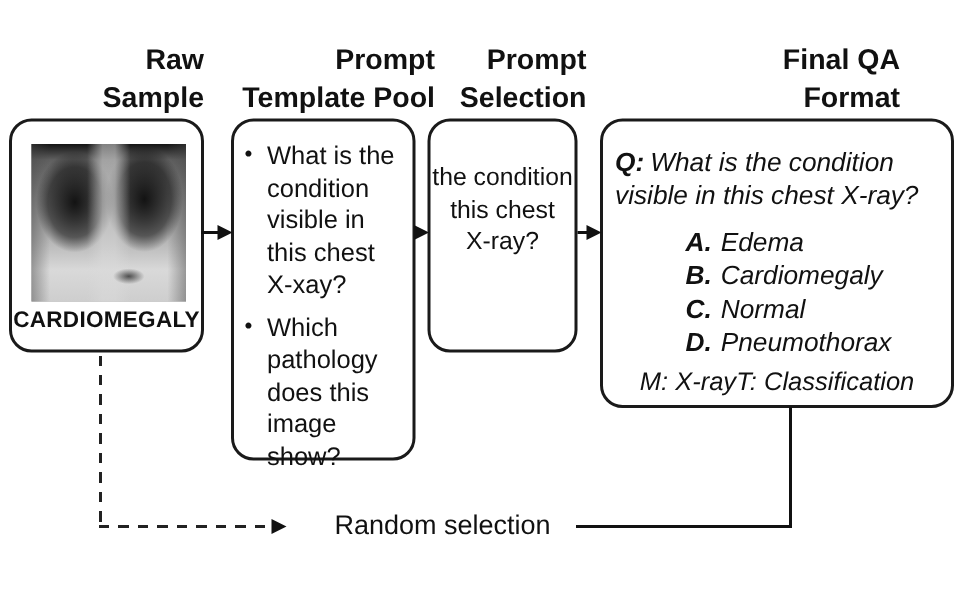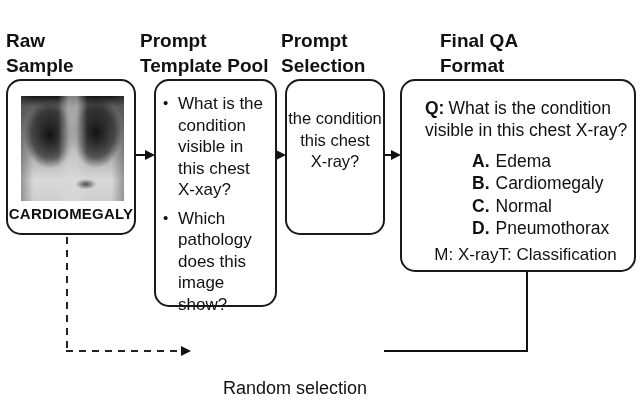--- a/index.html
+++ b/index.html
@@ -11,21 +11,21 @@
     width: 640px;
     height: 402px;
     background: #ffffff;
     overflow: hidden;
   }
 
   
   .heading {
     position: absolute;
     top: 28px;
-    text-align: left;
+    text-align: right;
     font-weight: bold;
     font-size: 19px;
     line-height: 25px;
     color: #111;
     white-space: nowrap;
   }
   .h-raw  { left: 6px;   width: 130px; }
   .h-pool { left: 140px; width: 150px; }
   .h-sel  { left: 281px; width: 110px; }
   .h-qa   { left: 440px; width: 160px; }
@@ -72,21 +72,21 @@
   .bullets li { display: flex; }
   .bullets li + li { margin-top: 7px; }
   .bullet-dot { width: 15px; font-size: 15px; padding-top: 1px; flex: none; }
   .bullet-text { width: 90px; font-size: 17px; line-height: 21.5px; }
 
   
   .sel-text { padding-top: 27px; text-align: center; }
   .sel-line { font-size: 16.5px; line-height: 21.5px; white-space: nowrap; }
 
   
-  .qa-inner { padding: 16px 6px 0 23px; }
+  .qa-inner { padding: 16px 6px 0 8px; font-style: italic; }
   .q-line { font-size: 17.5px; line-height: 22px; white-space: nowrap; }
   .q-label { font-weight: bold; margin-right: 4px; }
   .qa-options { margin: 9px 0 0 47px; }
   .qa-opt { font-size: 17.5px; line-height: 22.3px; white-space: nowrap; }
   .opt-letter { font-weight: bold; margin-right: 6px; }
   .mt-line {
     margin-top: 5px;
     display: flex;
     justify-content: center;
     padding: 0 4px 0 2px;
@@ -114,21 +114,20 @@
     position: absolute; width: 2px;
     background: repeating-linear-gradient(to bottom, #222 0 7px, transparent 7px 13px);
   }
   .random-label {
     position: absolute;
     left: 205px; top: 340px;
     width: 180px;
     text-align: center;
     font-size: 18px;
     white-space: nowrap;
-    margin-top: 38px;
   }
 </style>
 </head>
 <body>
 
 <div class="canvas">
 
   <div class="heading h-raw">
     <div>Raw</div>
     <div>Sample</div>

